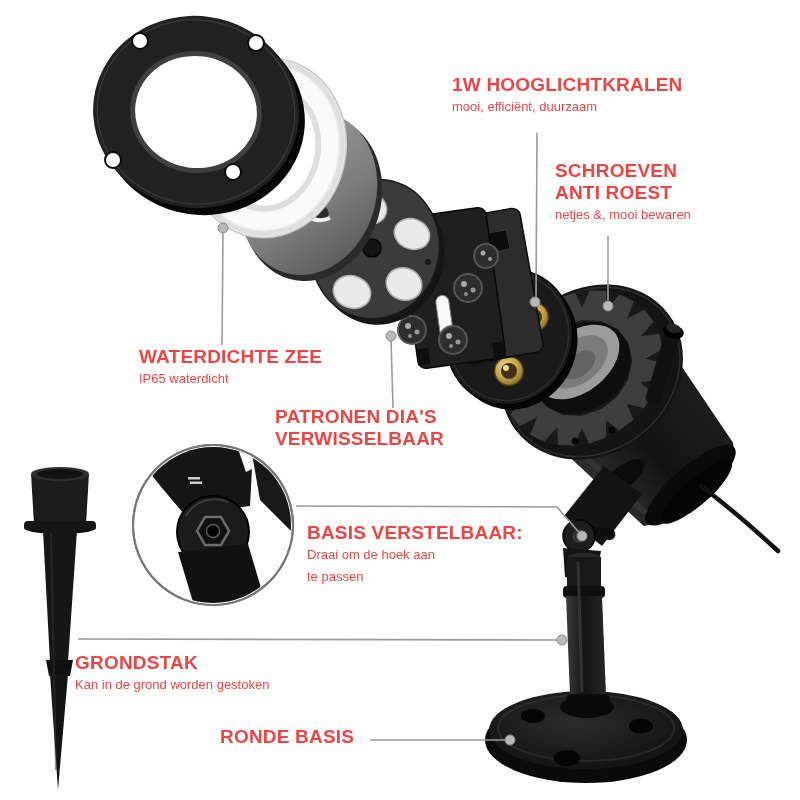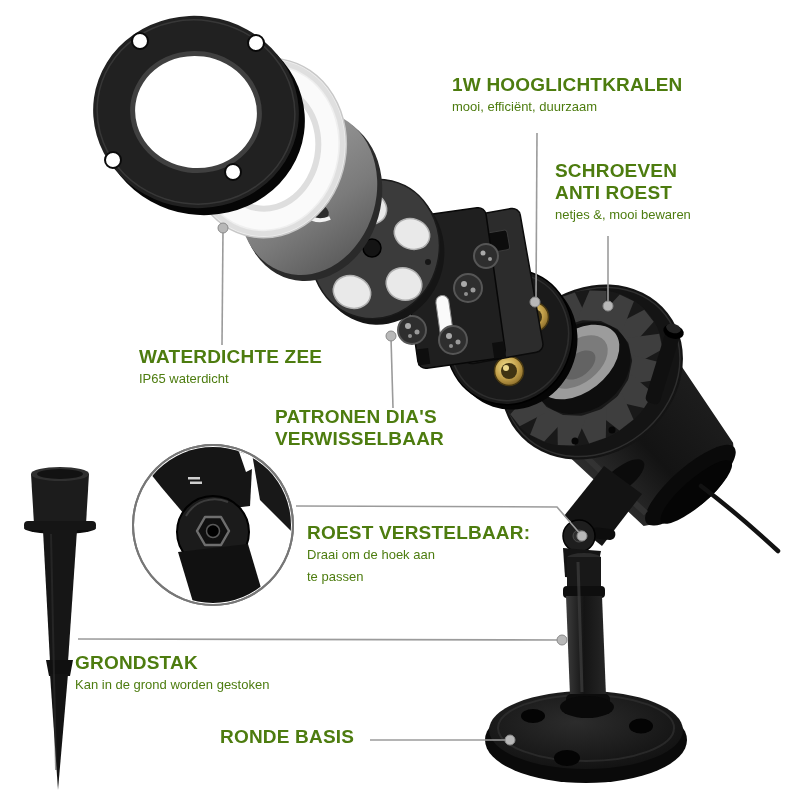--- a/index.html
+++ b/index.html
@@ -1,19 +1,19 @@
 <!DOCTYPE html>
 <html><head>
 <meta charset="utf-8">
 <style>
   html,body{margin:0;padding:0;background:#fff;}
   .stage{position:relative;width:800px;height:800px;background:#fff;overflow:hidden;
          font-family:"Liberation Sans", sans-serif;}
   .stage svg{position:absolute;left:0;top:0;}
-  .label{position:absolute;color:#4d7c0f;z-index:5;}
+  .label{position:absolute;color:#ef4444;z-index:5;}
   .label .t{font-weight:bold;font-size:19px;line-height:22px;white-space:nowrap;letter-spacing:.2px;}
   .label .b{font-weight:normal;font-size:13px;line-height:22px;white-space:nowrap;}
 </style>
 </head>
 <body>
 
 <div class="stage">
 
 <svg width="800" height="800" viewBox="0 0 800 800">
   <defs>
@@ -292,21 +292,21 @@
     <div class="t">WATERDICHTE ZEE</div>
     <div class="b">IP65 waterdicht</div>
   </div>
 
   <div class="label" style="left:275px;top:406px">
     <div class="t">PATRONEN DIA'S</div>
     <div class="t">VERWISSELBAAR</div>
   </div>
 
   <div class="label" style="left:307px;top:522px">
-    <div class="t">ROEST VERSTELBAAR:</div>
+    <div class="t">BASIS VERSTELBAAR:</div>
     <div class="b">Draai om de hoek aan</div>
     <div class="b">te passen</div>
   </div>
 
   <div class="label" style="left:75px;top:652px">
     <div class="t">GRONDSTAK</div>
     <div class="b">Kan in de grond worden gestoken</div>
   </div>
 
   <div class="label" style="left:220px;top:726px">

